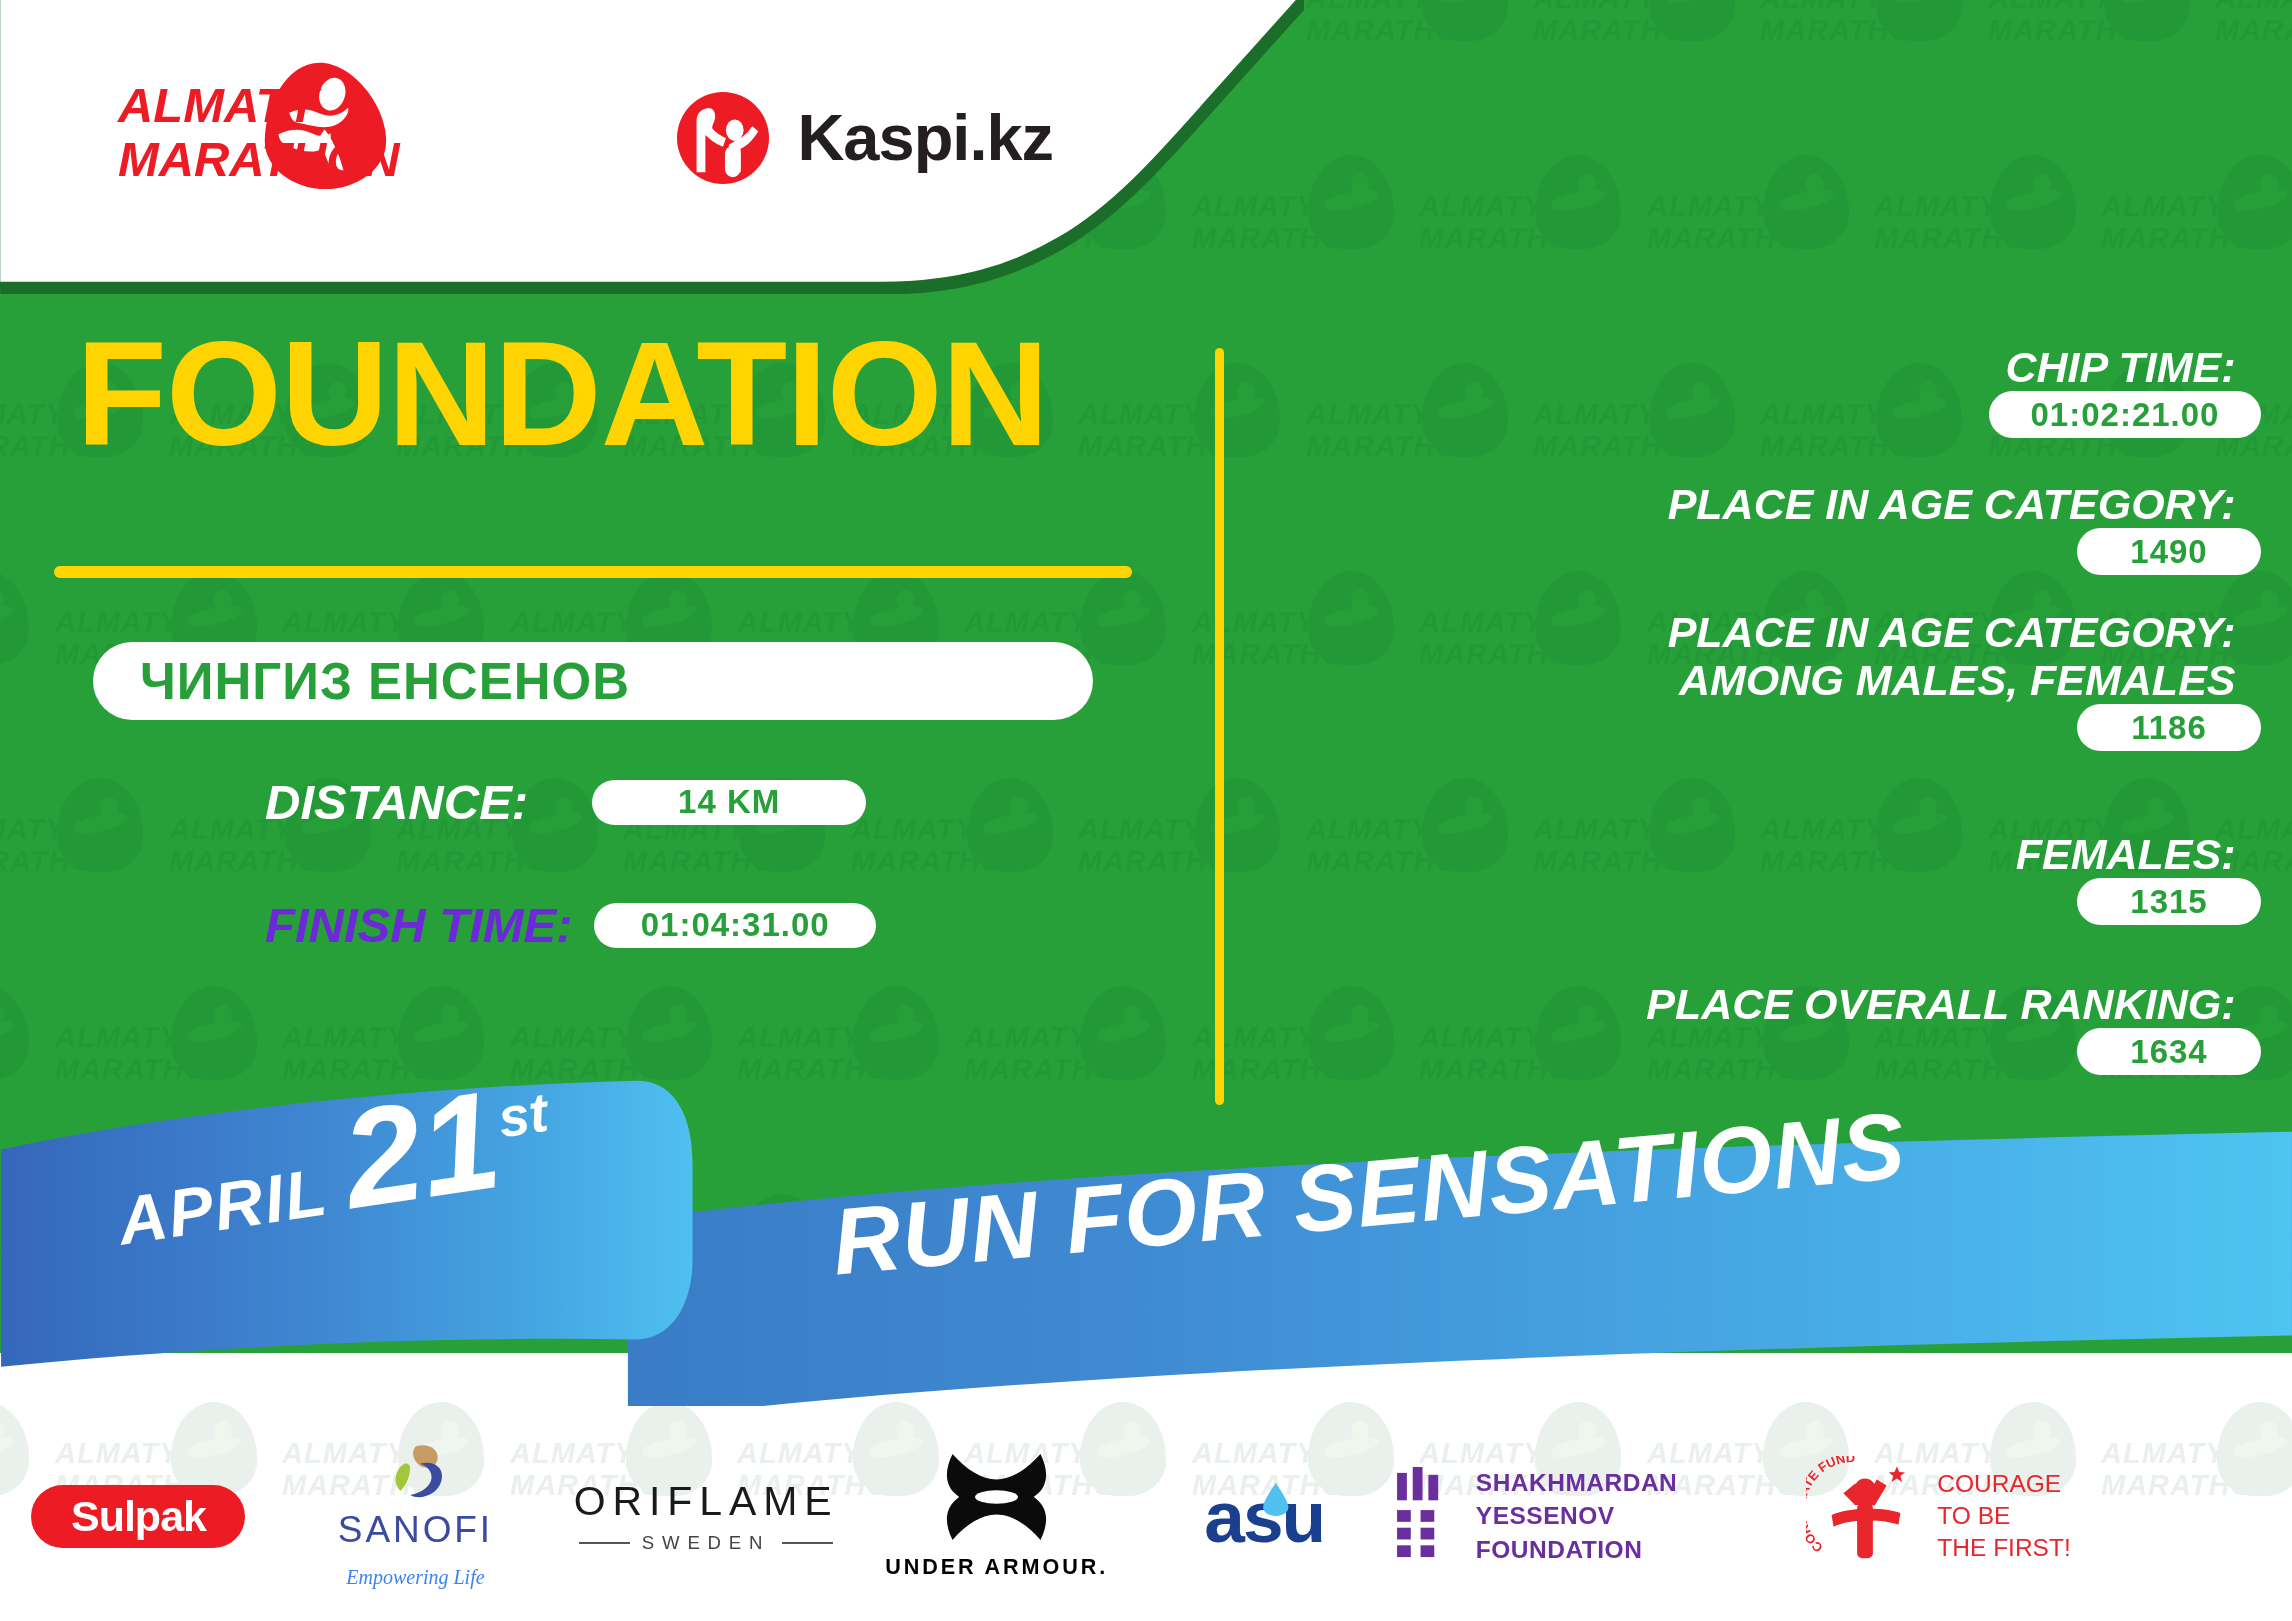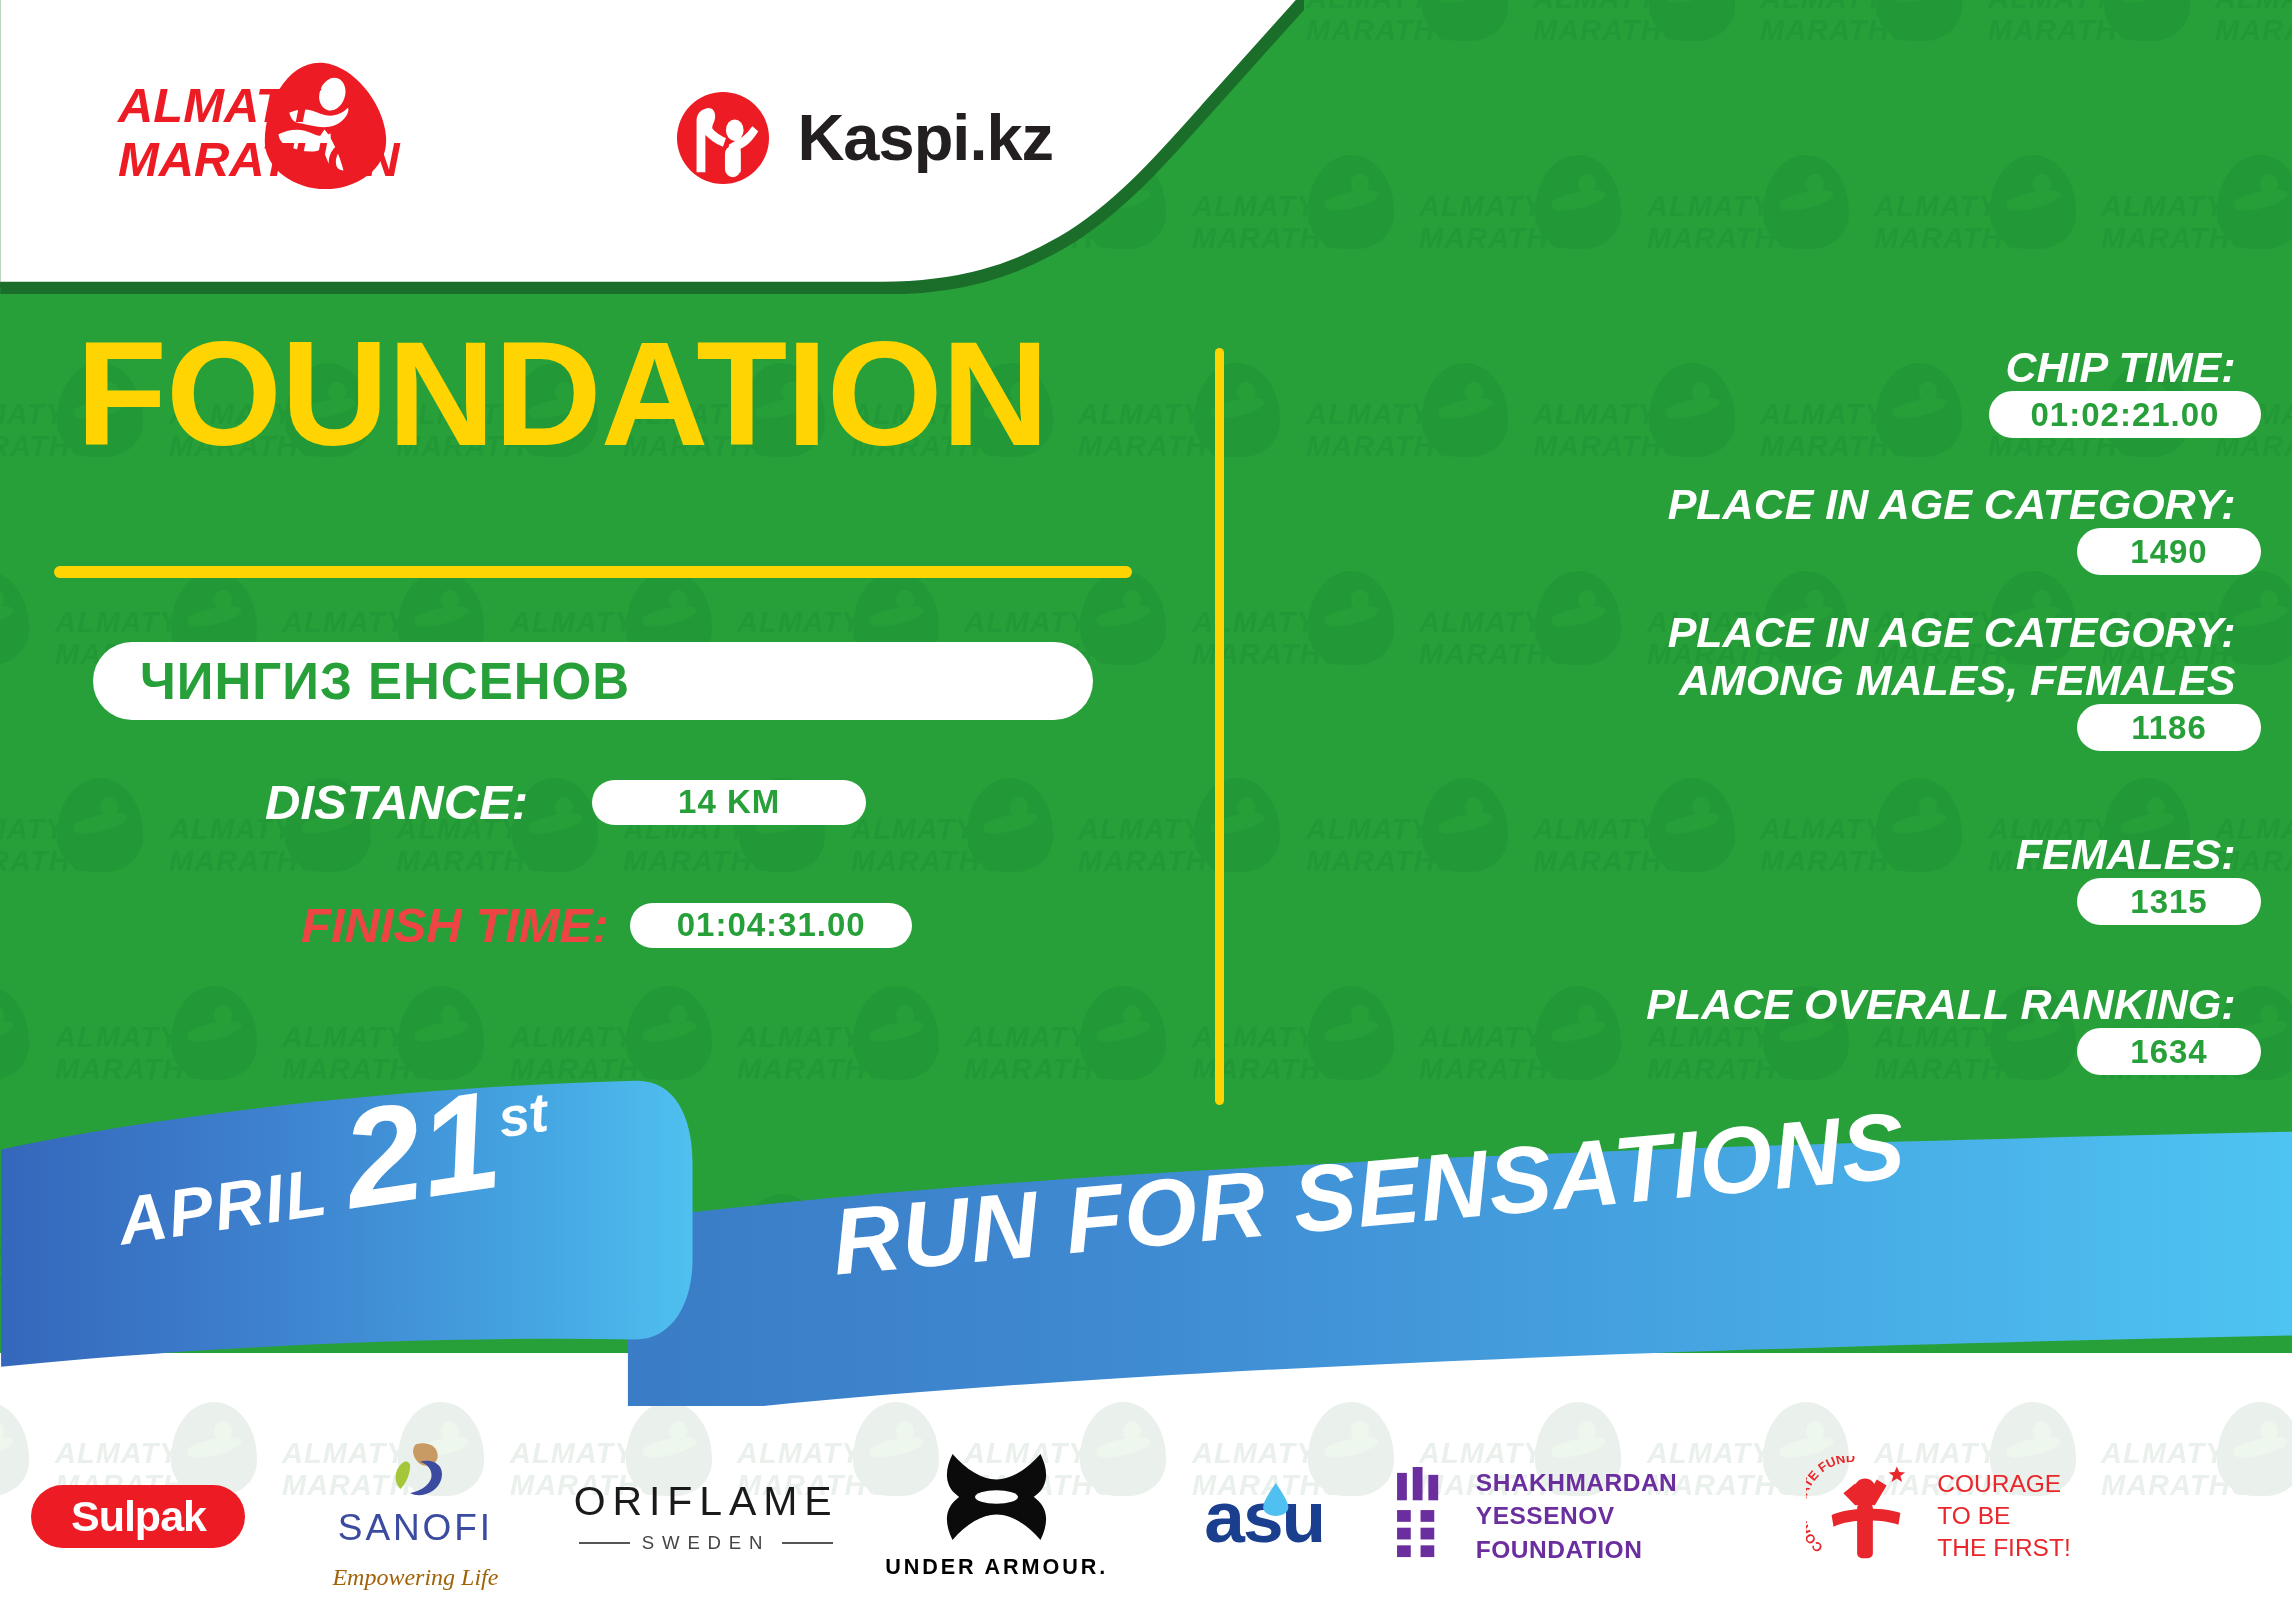--- a/index.html
+++ b/index.html
@@ -89,21 +89,21 @@
     font-family:"Liberation Sans",sans-serif;letter-spacing:1px;
   }
   .row-left{
     position:absolute;display:flex;align-items:center;
   }
   .row-left .lbl{
     font-size:49px;font-weight:bold;font-style:italic;letter-spacing:0px;
     font-family:"Liberation Sans",sans-serif;white-space:nowrap;
   }
   .lbl-white{color:#ffffff;}
-  .lbl-yellow{color:#ef4444;margin-left:36px;}
+  .lbl-yellow{color:#6d28d9;}
   .val-pill{
     background:#ffffff;border-radius:25.5px;height:45px;
     display:flex;align-items:center;justify-content:center;
     color:#27a03a;font-weight:bold;font-size:33px;
     font-family:"Liberation Sans",sans-serif;letter-spacing:1px;
   }
 
   
   .divider{
     position:absolute;left:1215px;top:348px;width:8.8px;height:757px;
@@ -167,21 +167,21 @@
   .sulpak-badge{
     width:214px;height:63px;background:#ed1c24;border-radius:33px;
     display:flex;align-items:center;justify-content:center;
   }
   .sulpak-badge span{
     color:#ffffff;font-size:43px;font-weight:bold;letter-spacing:-1px;
     font-family:"Liberation Sans",sans-serif;
   }
   .sanofi-wrap{display:flex;flex-direction:column;align-items:center;}
   .sanofi-word{color:#3b4ba0;font-size:37px;letter-spacing:2.9px;font-family:"Liberation Sans",sans-serif;}
-  .sanofi-tag{color:#a16207;font-size:24px;font-style:italic;font-family:"Liberation Serif",serif;margin-top:15px;}
+  .sanofi-tag{color:#3b82f6;font-size:20px;font-style:italic;font-family:"Liberation Serif",serif;margin-top:15px;}
   .ori-wrap{display:flex;flex-direction:column;align-items:center;}
   .ori-word{color:#1a1a1a;font-size:41px;letter-spacing:6.9px;font-family:"Liberation Sans",sans-serif;}
   .ori-sub{display:flex;align-items:center;gap:11.8px;margin-top:7.8px;}
   .ori-line{width:51px;height:2px;background:#555;}
   .ori-sweden{color:#444;font-size:18.6px;letter-spacing:7.8px;font-family:"Liberation Sans",sans-serif;}
   .ua-wrap{display:flex;flex-direction:column;align-items:center;}
   .ua-word{color:#000;font-size:21.6px;font-weight:bold;letter-spacing:2.9px;margin-top:7.8px;font-family:"Liberation Sans",sans-serif;}
   .asu-word{color:#1b3f8f;font-size:73px;font-weight:bold;letter-spacing:-2px;font-family:"Liberation Sans",sans-serif;position:relative;text-align:center;}
   .yess-wrap{display:flex;align-items:center;gap:21.6px;}
   .yess-text{color:#6b2e9e;font-size:24.5px;font-weight:bold;line-height:1.35;letter-spacing:0.5px;font-family:"Liberation Sans",sans-serif;}

